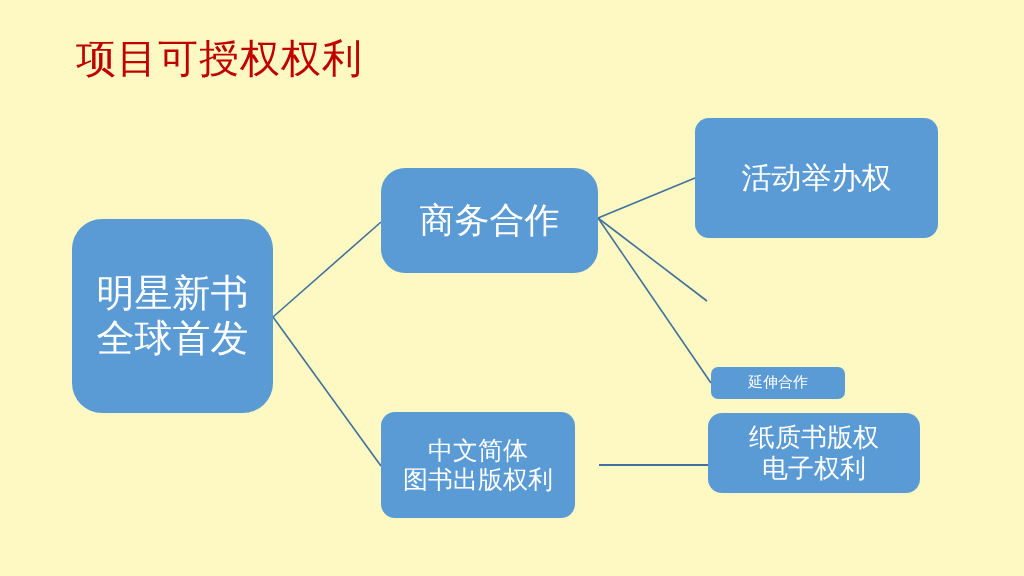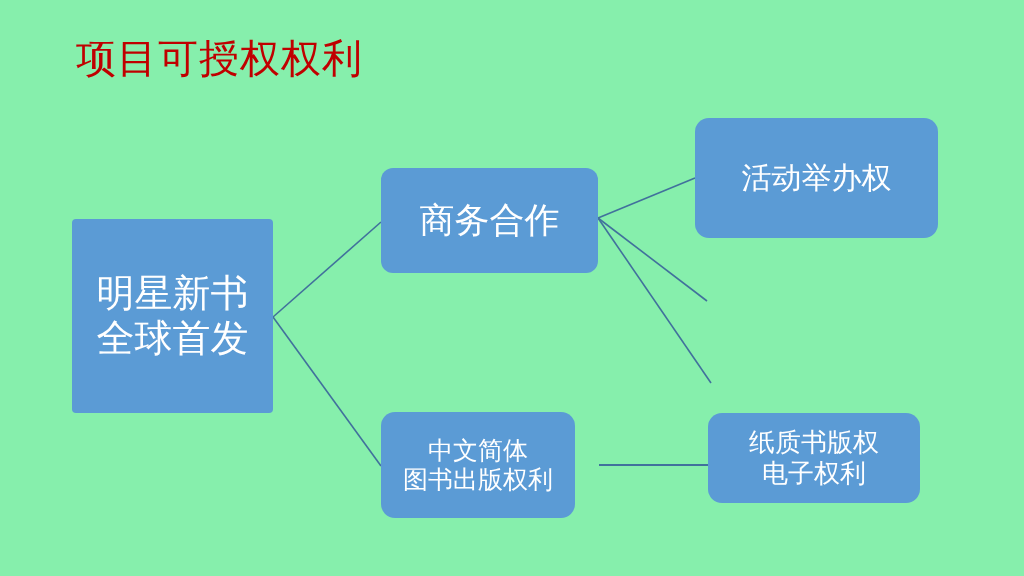--- a/index.html
+++ b/index.html
@@ -4,21 +4,21 @@
 <style>
   html, body {
     margin: 0;
     padding: 0;
     background: #ffffff;
   }
   #slide {
     position: relative;
     width: 1024px;
     height: 576px;
-    background: #86efac;
+    background: #fef9c3;
     overflow: hidden;
     font-family: "DejaVu Sans", "Liberation Sans", sans-serif;
   }
   #connectors {
     position: absolute;
     left: 0;
     top: 0;
     width: 1024px;
     height: 576px;
     pointer-events: none;
@@ -46,30 +46,30 @@
     line-height: 1.18;
     white-space: pre-line;
     z-index: 2;
   }
   
   #node-root {
     left: 72px;
     top: 219px;
     width: 201px;
     height: 194px;
-    border-radius: 4px;
+    border-radius: 30px;
     font-size: 38px;
   }
   
   #node-business {
     left: 381px;
     top: 168px;
     width: 217px;
     height: 105px;
-    border-radius: 12px;
+    border-radius: 24px;
     font-size: 35px;
   }
   
   #node-chinese-rights {
     left: 381px;
     top: 412px;
     width: 194px;
     height: 106px;
     border-radius: 14px;
     font-size: 25px;
@@ -96,21 +96,21 @@
     top: 367px;
     width: 134px;
     height: 32px;
     border-radius: 7px;
     font-size: 15px;
   }
   #node-book-rights {
     left: 708px;
     top: 413px;
     width: 212px;
-    height: 90px;
+    height: 80px;
     border-radius: 14px;
     font-size: 26px;
   }
 </style>
 </head>
 <body>
 
 <div id="slide">
 
   <svg id="connectors" viewBox="0 0 1024 576" xmlns="http://www.w3.org/2000/svg">
@@ -128,20 +128,21 @@
   <div class="title">项目可授权权利</div>
 
   <div class="node" id="node-root">明星新书
 全球首发</div>
 
   <div class="node" id="node-business">商务合作</div>
 
   <div class="node" id="node-event-rights">活动举办权</div>
 
 
+  <div class="node" id="node-extended-coop">延伸合作</div>
 
   <div class="node" id="node-chinese-rights">中文简体
 图书出版权利</div>
 
   <div class="node" id="node-book-rights">纸质书版权
 电子权利</div>
 
 </div>
 
 </body></html>

